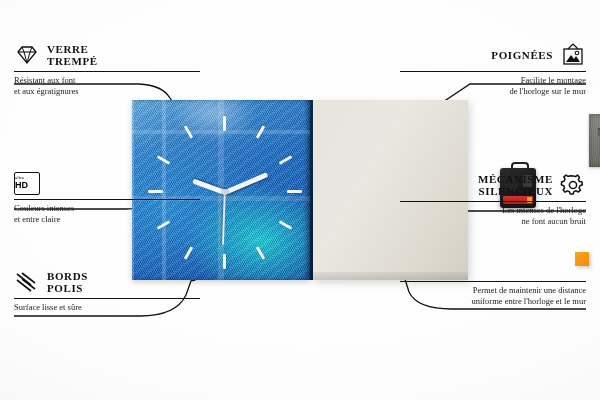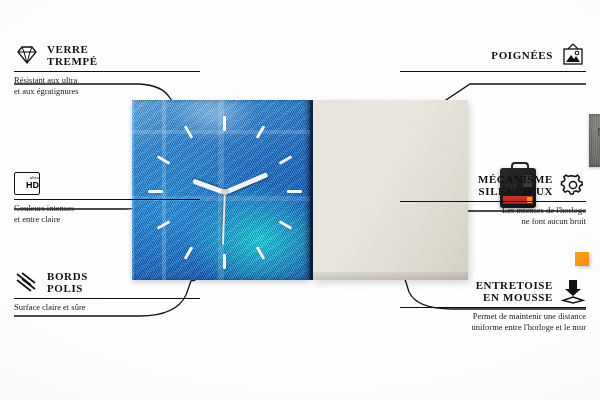--- a/index.html
+++ b/index.html
@@ -238,21 +238,21 @@
   }
   .callout-left .callout-sub  { text-align: left; }
   .callout-right .callout-sub { text-align: right; }
 
   .hd-badge {
     width: 24px; height: 21px;
     border: 1.3px solid #111;
     border-radius: 2px;
     display: flex;
     flex-direction: column;
-    align-items: flex-end;
+    align-items: flex-start;
     justify-content: center;
     line-height: 1;
   }
   .hd-badge .u { font-size: 4.2px; letter-spacing: 0.2px; font-family: "Liberation Sans", sans-serif; }
   .hd-badge .hd { font-size: 9px; font-weight: bold; font-family: "Liberation Sans", sans-serif; margin-top: 0.5px; }
 
   
   #connectors {
     position: absolute;
     left: 0; top: 0;
@@ -335,21 +335,21 @@
           <path d="M18 2 L16 7 L13 18" fill="none" stroke="#111" stroke-width="1"></path>
         </svg>
       </span>
       <span class="callout-title">
         <span>VERRE</span><br>
         <span>TREMPÉ</span>
       </span>
     </div>
     <div class="callout-rule"></div>
     <div class="callout-sub">
-      <span>Résistant aux ultra</span><br>
+      <span>Résistant aux font</span><br>
       <span>et aux égratignures</span>
     </div>
   </div>
 
   <div class="callout callout-left" style="left:14px; top:170px;">
     <div class="callout-head">
       <span class="callout-icon">
         <span class="hd-badge">
           <span class="u">ultra</span>
           <span class="hd">HD</span>
@@ -376,39 +376,43 @@
           <path d="M7 8 L20 18" stroke="#111" stroke-width="1.6" fill="none"></path>
         </svg>
       </span>
       <span class="callout-title">
         <span>BORDS</span><br>
         <span>POLIS</span>
       </span>
     </div>
     <div class="callout-rule"></div>
     <div class="callout-sub">
-      <span>Surface claire et sûre</span>
+      <span>Surface lisse et sûre</span>
     </div>
   </div>
 
   <div class="callout callout-right" style="left:400px; top:42px;">
     <div class="callout-head">
       <span class="callout-icon">
         <svg width="26" height="24" viewBox="0 0 26 24">
           <rect x="4" y="6" width="18" height="15" fill="none" stroke="#111" stroke-width="1.3"></rect>
           <path d="M13 1 L8 6 M13 1 L18 6" stroke="#111" stroke-width="1.2" fill="none"></path>
           <path d="M6 19 L11 12 L14 16 L16 13 L20 19 Z" fill="#111"></path>
           <circle cx="17" cy="10" r="1.8" fill="none" stroke="#111" stroke-width="1.1"></circle>
         </svg>
       </span>
       <span class="callout-title">
         <span>POIGNÉES</span><br>
       </span>
     </div>
     <div class="callout-rule"></div>
+    <div class="callout-sub">
+      <span>Facilite le montage</span><br>
+      <span>de l'horloge sur le mur</span>
+    </div>
   </div>
 
   <div class="callout callout-right" style="left:400px; top:172px;">
     <div class="callout-head">
       <span class="callout-icon">
         <svg width="26" height="24" viewBox="0 0 26 24">
           <path d="M13 3 l2.6 .6 1.9-1.5 1.9 2.2 -1 2.3 1.1 2 2.5 .3 .3 2.9 -2.3 1 -.9 2.3 1.4 2 -2.2 1.9 -2.2-1.2 -2.2 .8 -.7 2.4 -2.9 .1 -.9-2.3 -2.1-.9 -2.2 1.3 -1.9-2.2 1.3-2.1 -.7-2.2 -2.4-.8 .2-2.9 2.4-.8 1-2.1 -1.2-2.2 2.3-1.8 2 1.4 2.3-.8z" fill="none" stroke="#111" stroke-width="1.5" stroke-linejoin="round"></path>
           <circle cx="13" cy="12" r="3.6" fill="none" stroke="#111" stroke-width="1.5"></circle>
         </svg>
       </span>
@@ -418,32 +422,20 @@
       </span>
     </div>
     <div class="callout-rule"></div>
     <div class="callout-sub">
       <span>Les intenses de l'horloge</span><br>
       <span>ne font aucun bruit</span>
     </div>
   </div>
 
   <div class="callout callout-right" style="left:400px; top:278px; width:186px;">
-    <div class="callout-head">
-      <span class="callout-icon">
-        <svg width="26" height="26" viewBox="0 0 26 26">
-          <path d="M9 2 H17 V11 H21 L13 18 L5 11 H9 Z" fill="#111"></path>
-          <path d="M13 19 L23 22.5 L13 25 L3 22.5 Z" fill="none" stroke="#111" stroke-width="1.4"></path>
-        </svg>
-      </span>
-      <span class="callout-title">
-        <span>ENTRETOISE</span><br>
-        <span>EN MOUSSE</span>
-      </span>
-    </div>
     <div class="callout-rule"></div>
     <div class="callout-sub">
       <span>Permet de maintenir une distance</span><br>
       <span>uniforme entre l'horloge et le mur</span>
     </div>
   </div>
 
 </div>
 
 </body></html>

